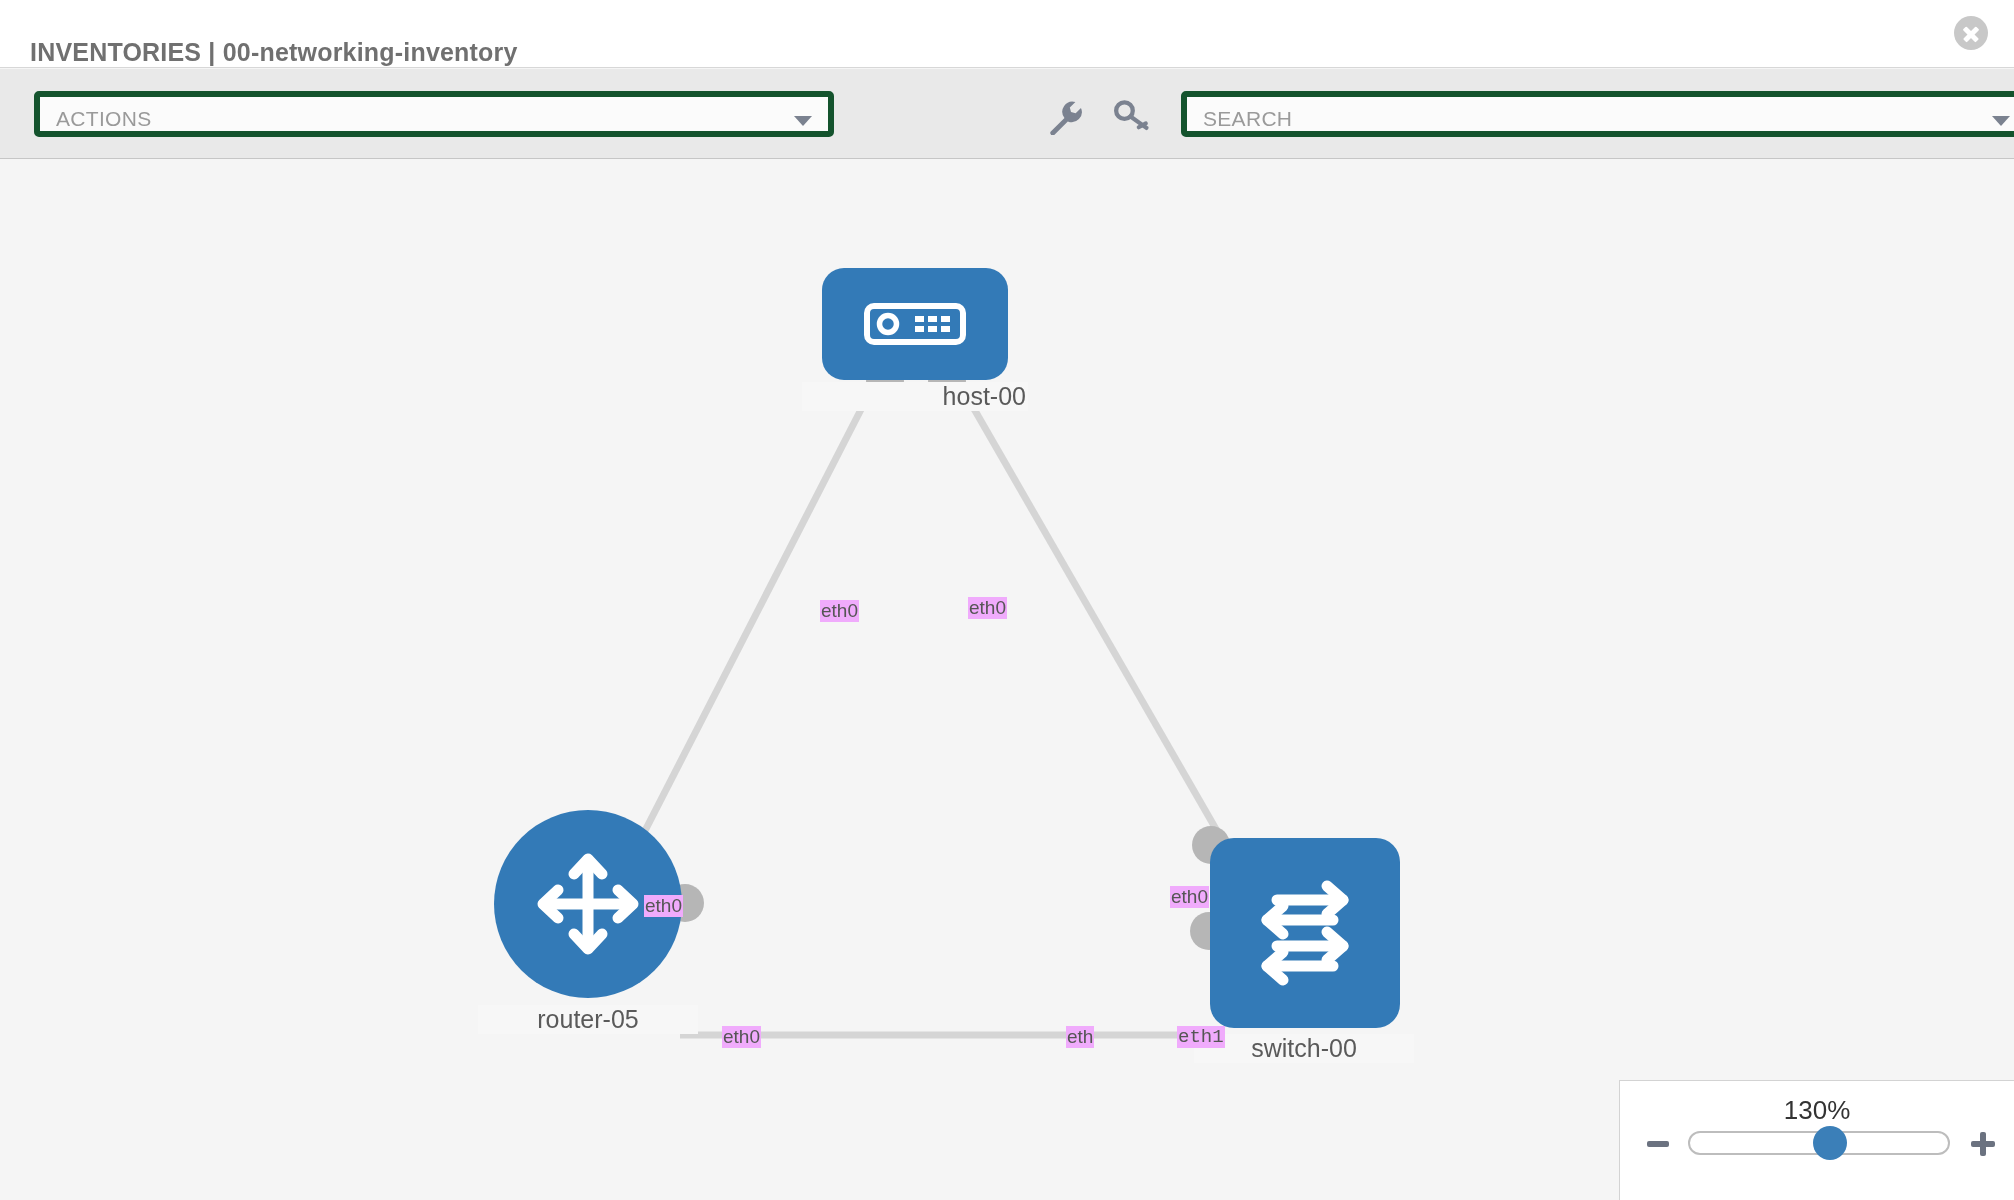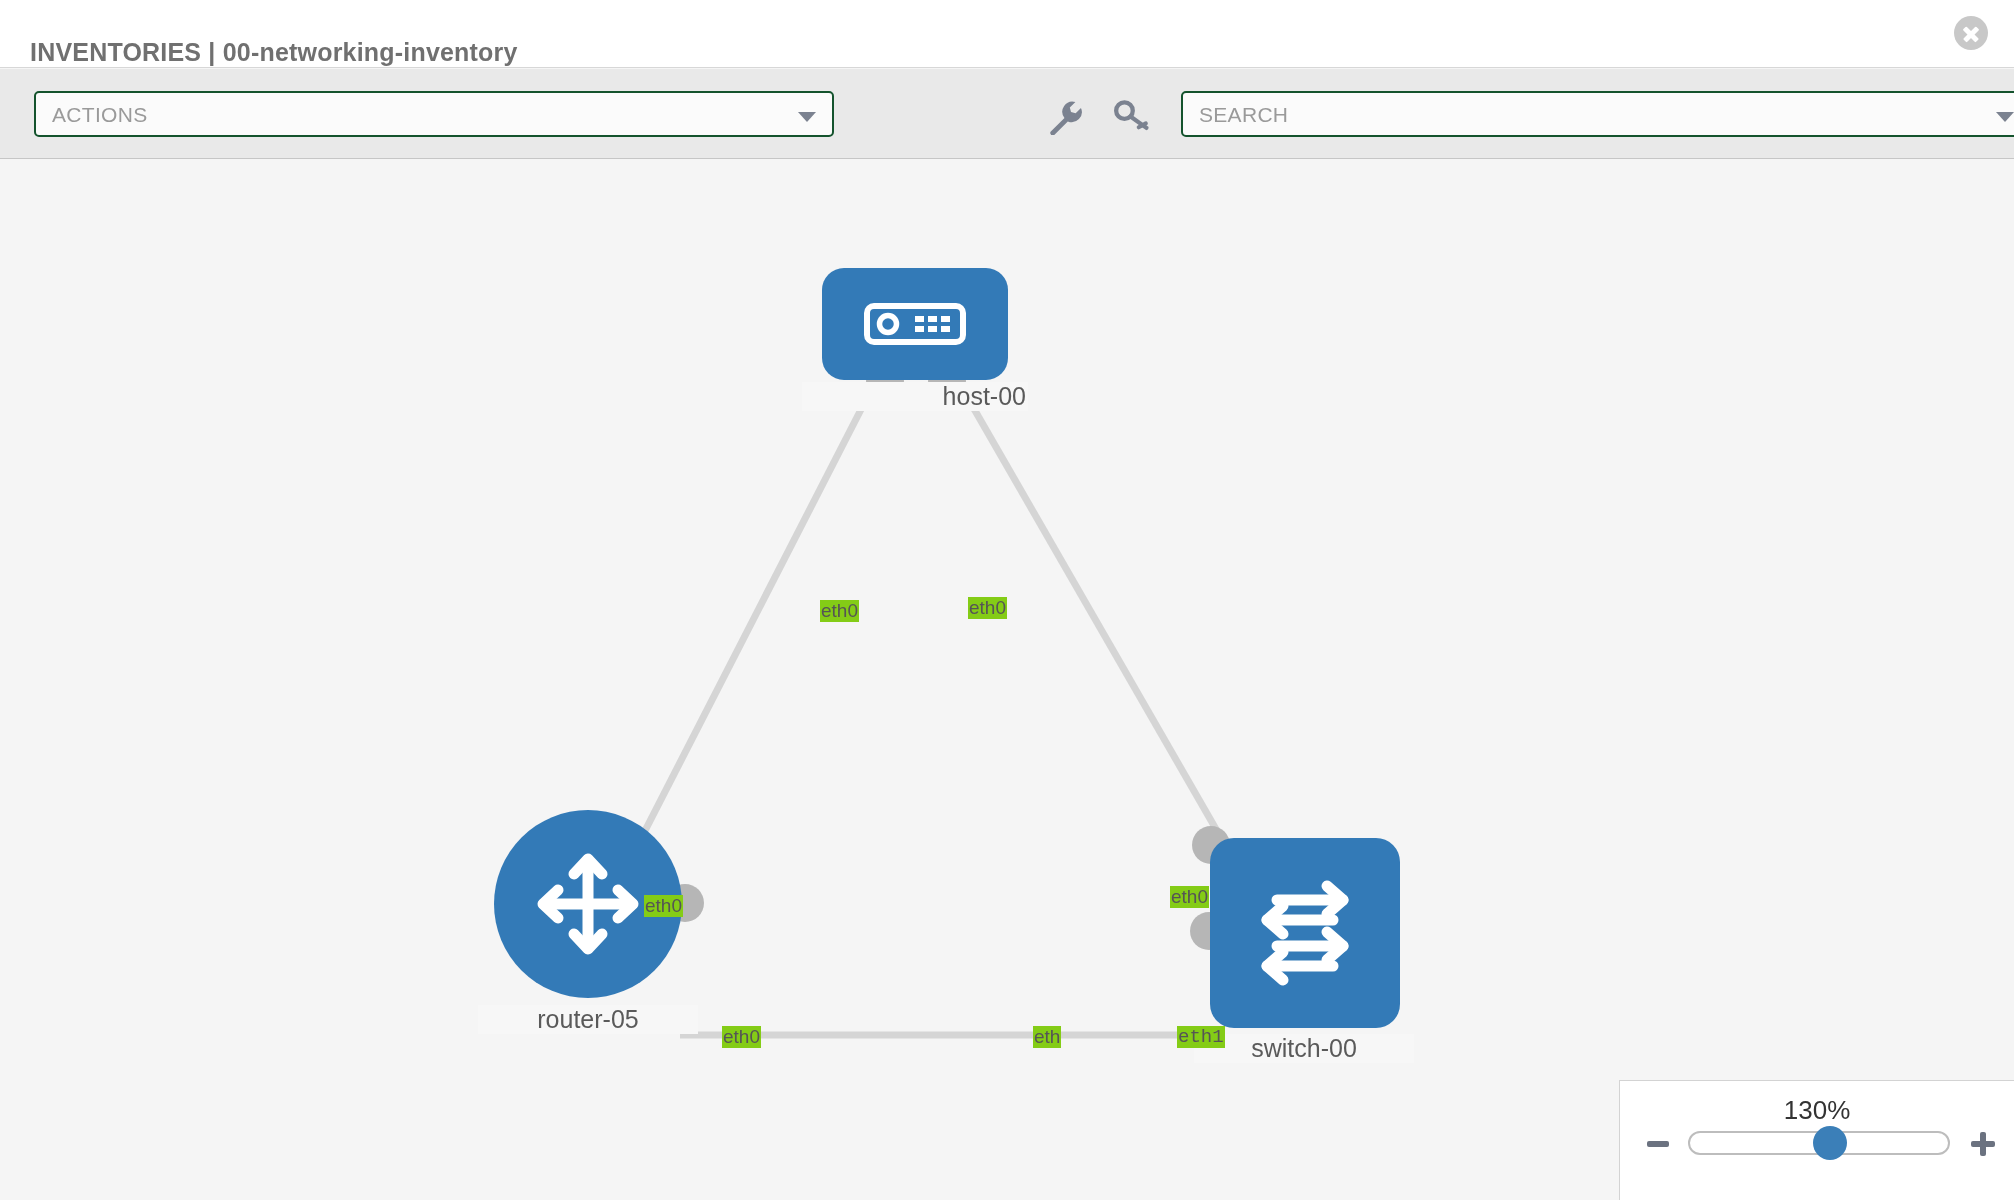--- a/index.html
+++ b/index.html
@@ -66,21 +66,21 @@
     top: 69px; left: 0;
     width: 2014px;
     height: 90px;
     background: #e9e9e9;
     border-bottom: 1px solid #c6c6c6;
   }
 
   .select-box {
     position: absolute;
     background: #fbfbfb;
-    border: 2px solid #14532d;
+    border: 6px solid #14532d;
     border-radius: 5px;
     height: 46px;
     cursor: pointer;
   }
   .select-box .sel-label {
     position: absolute;
     left: 16px;
     top: 10px;
     font-size: 21px;
     color: #9a9a9a;
@@ -149,21 +149,21 @@
     width: 38px; height: 38px;
     border-radius: 50%;
     background: #b6b6b6;
     cursor: pointer;
   }
 
   .edge-label {
     position: absolute;
     font-size: 19px;
     color: #555555;
-    background: #84cc16;
+    background: #f0abfc;
     white-space: nowrap;
     padding: 0 1px;
   }
 
   
   .zoom-panel {
     position: absolute;
     left: 1619px;
     top: 1080px;
     width: 395px;
@@ -330,21 +330,21 @@
     <div class="edge-label" style="left:820px; top:440px;">eth0</div>
 
     <div class="edge-label" style="left:968px; top:437px;">eth0</div>
 
     <div class="edge-label" style="left:644px; top:735px;">eth0</div>
 
     <div class="edge-label" style="left:1170px; top:726px;">eth0</div>
 
     <div class="edge-label" style="left:722px; top:866px;">eth0</div>
 
-    <div class="edge-label" style="left:1033px; top:866px;">eth</div>
+    <div class="edge-label" style="left:1066px; top:866px;">eth</div>
 
     <div class="edge-label" style="left:1177px; top:866px;font-family:Liberation Mono, monospace;">eth1</div>
   </div>
 
   <div class="zoom-panel">
     <div class="zoom-pct">130%</div>
     <div class="zoom-minus"></div>
     <div class="zoom-track">
       <div class="zoom-thumb" id="zoom-thumb" style="left: 123px;"></div>
     </div>

